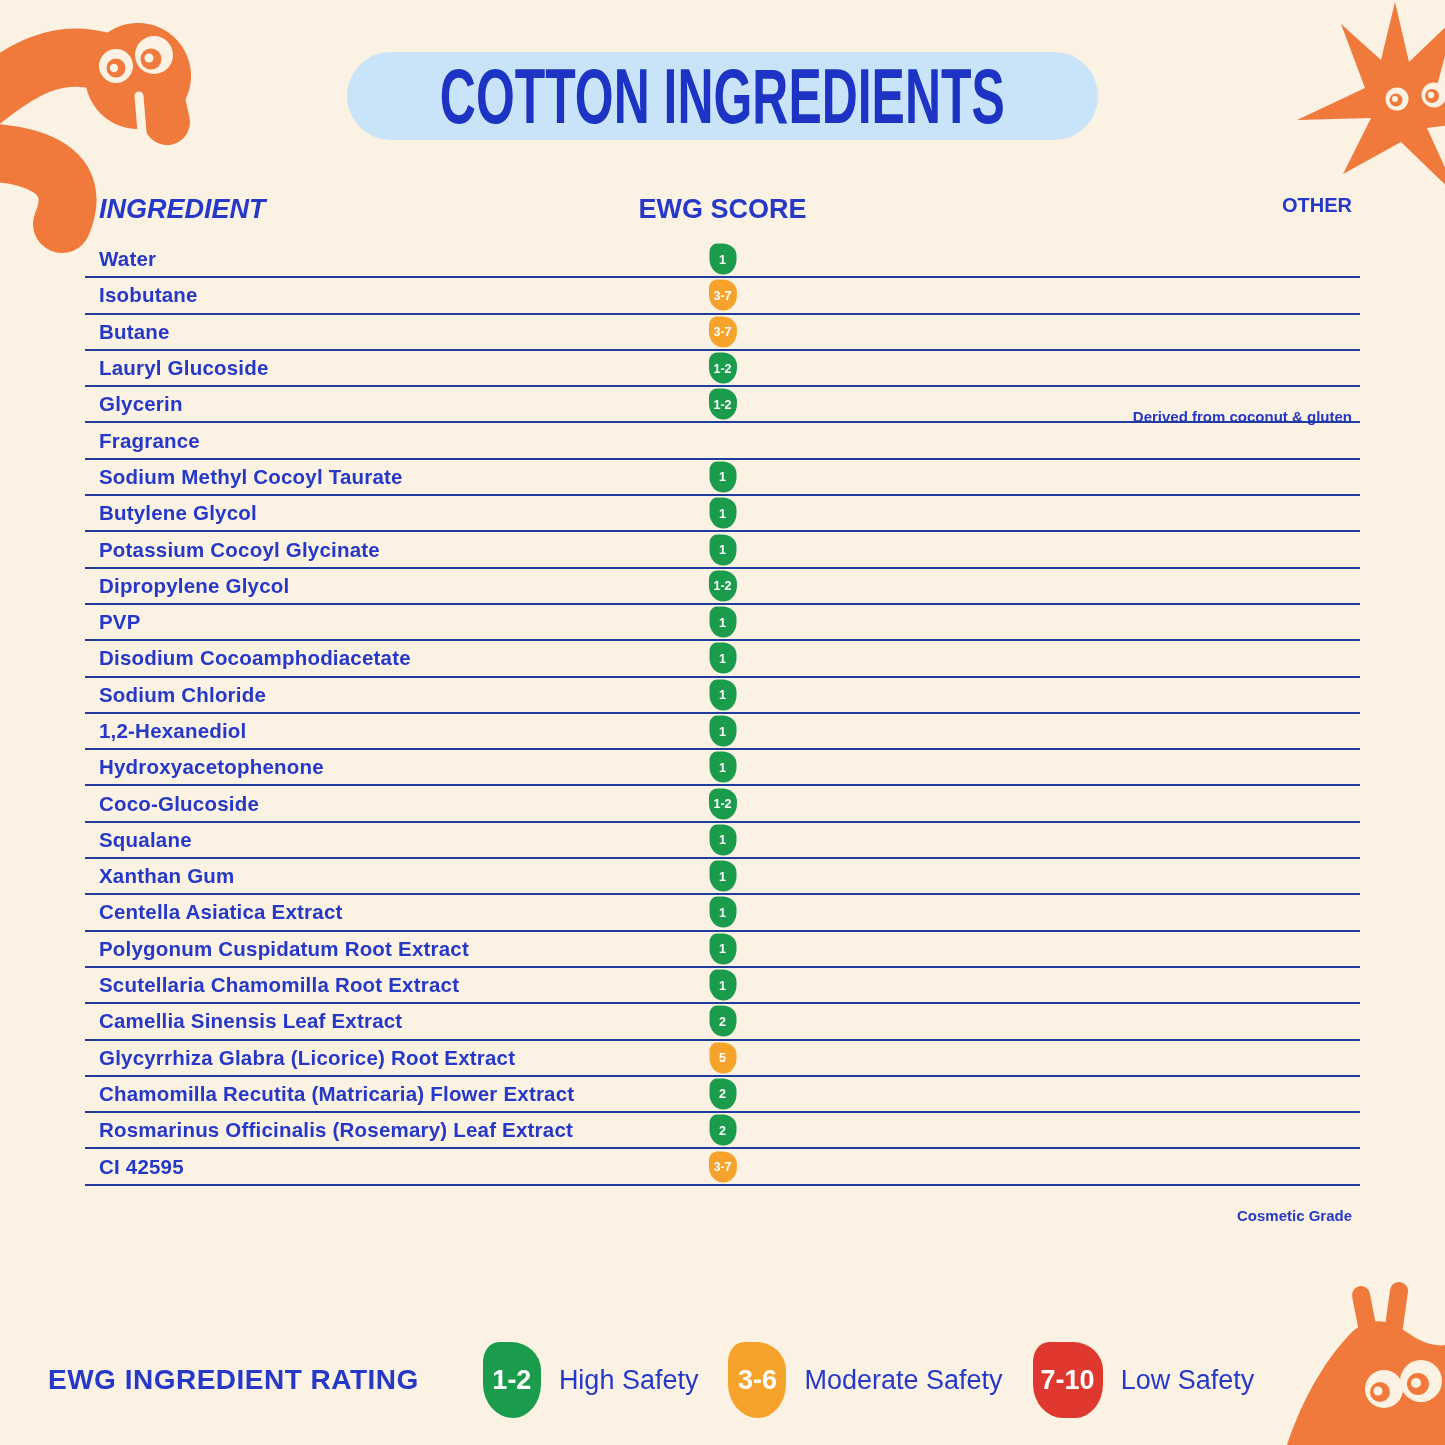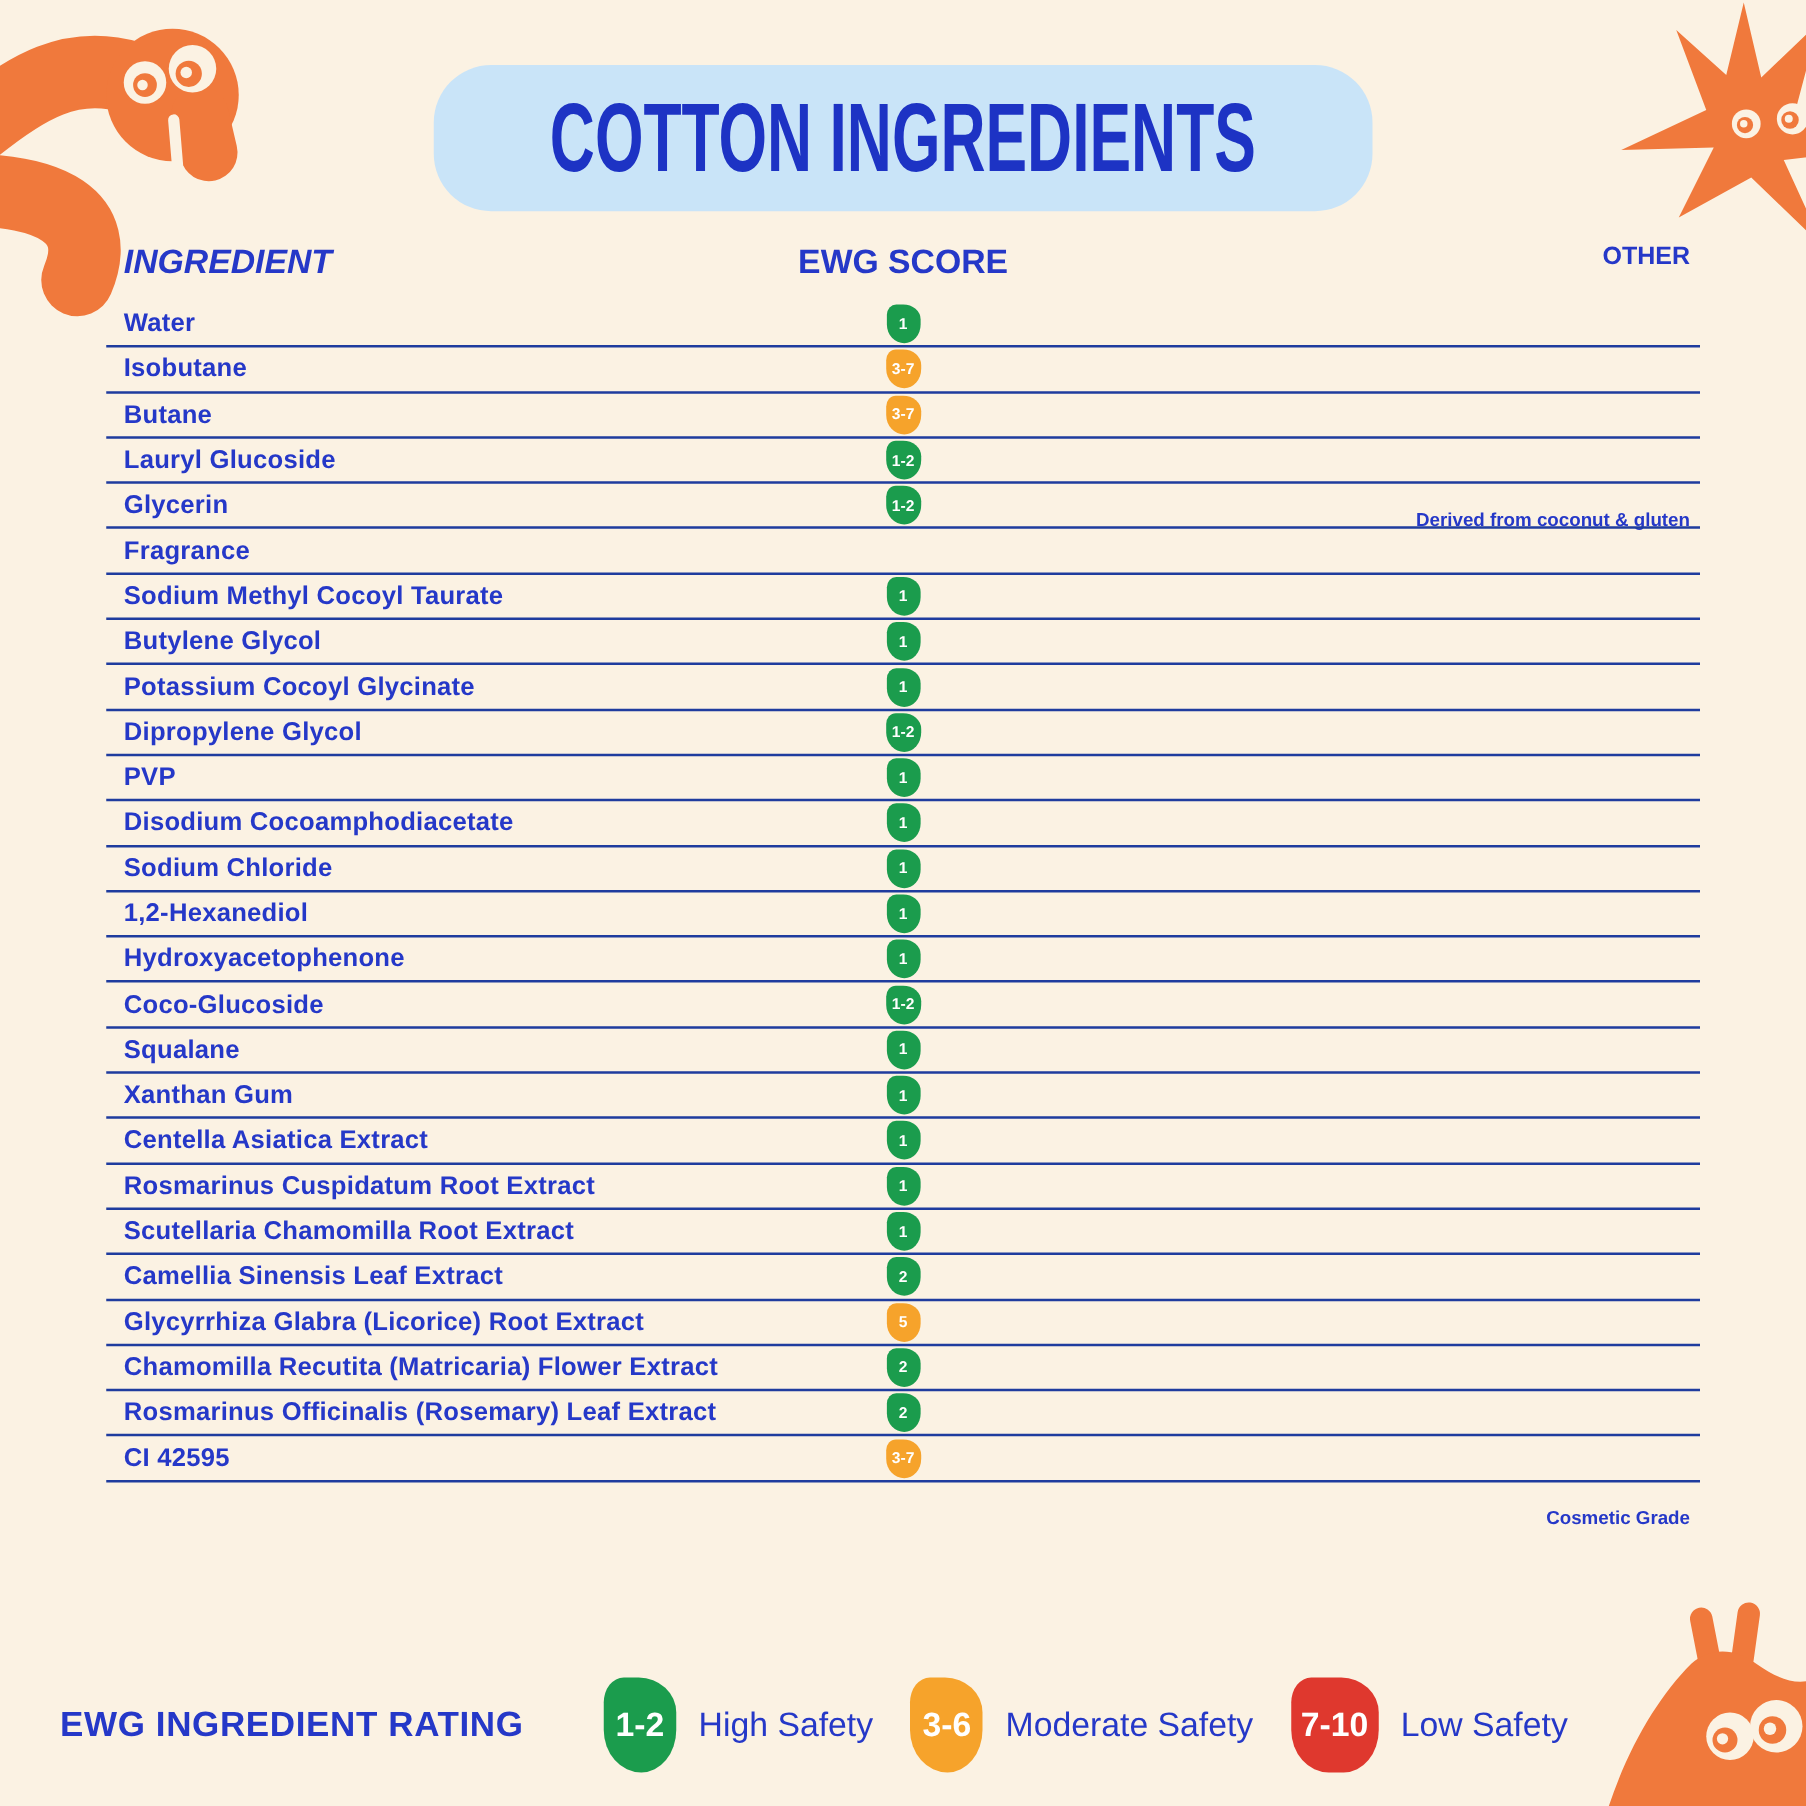--- a/index.html
+++ b/index.html
@@ -3,21 +3,21 @@
 <meta charset="utf-8">
 <style>
   html,body{margin:0;padding:0;}
   body{font-family:"Liberation Sans", sans-serif;}
   #page{
     position:relative; width:1445px; height:1445px;
     background:var(--bg,#FBF2E3); overflow:hidden;
   }
   
   .title-pill{
-    position:absolute; left:347px; top:52px; width:751px; height:117px;
+    position:absolute; left:347px; top:52px; width:751px; height:88px;
     background:var(--title-bg,#C9E4F8); border-radius:46px;
     display:flex; align-items:center; justify-content:center;
   }
   .title-text{
     font-size:78px; font-weight:800; color:var(--title-blue,#1D33C4);
     transform:scaleX(0.64); transform-origin:center; white-space:nowrap;
     letter-spacing:0px;
   }
   
   .table-header{
@@ -230,21 +230,21 @@
       <span class="ing-name">Xanthan Gum</span>
       <span class="score-badge lv-high">1</span>
 
     </div>
       <div class="ing-row">
       <span class="ing-name">Centella Asiatica Extract</span>
       <span class="score-badge lv-high">1</span>
 
     </div>
       <div class="ing-row">
-      <span class="ing-name">Rosmarinus Cuspidatum Root Extract</span>
+      <span class="ing-name">Polygonum Cuspidatum Root Extract</span>
       <span class="score-badge lv-high">1</span>
 
     </div>
       <div class="ing-row">
       <span class="ing-name">Scutellaria Chamomilla Root Extract</span>
       <span class="score-badge lv-high">1</span>
 
     </div>
       <div class="ing-row">
       <span class="ing-name">Camellia Sinensis Leaf Extract</span>

